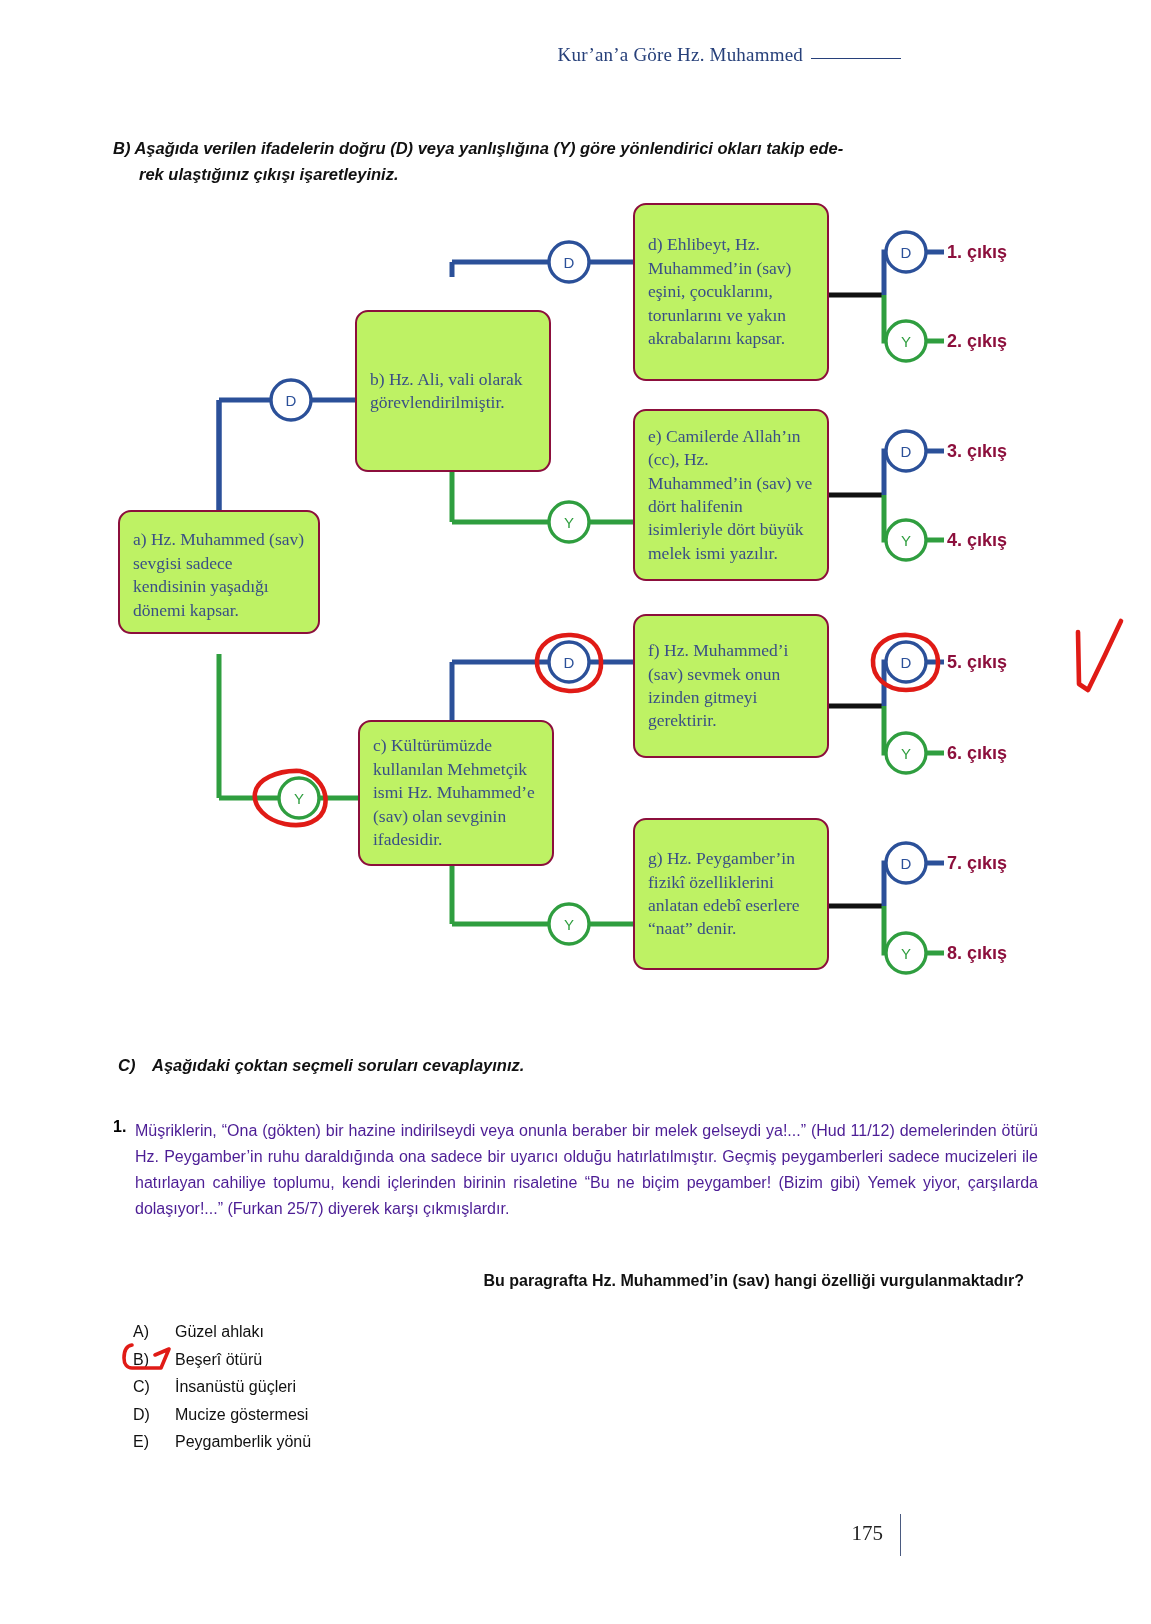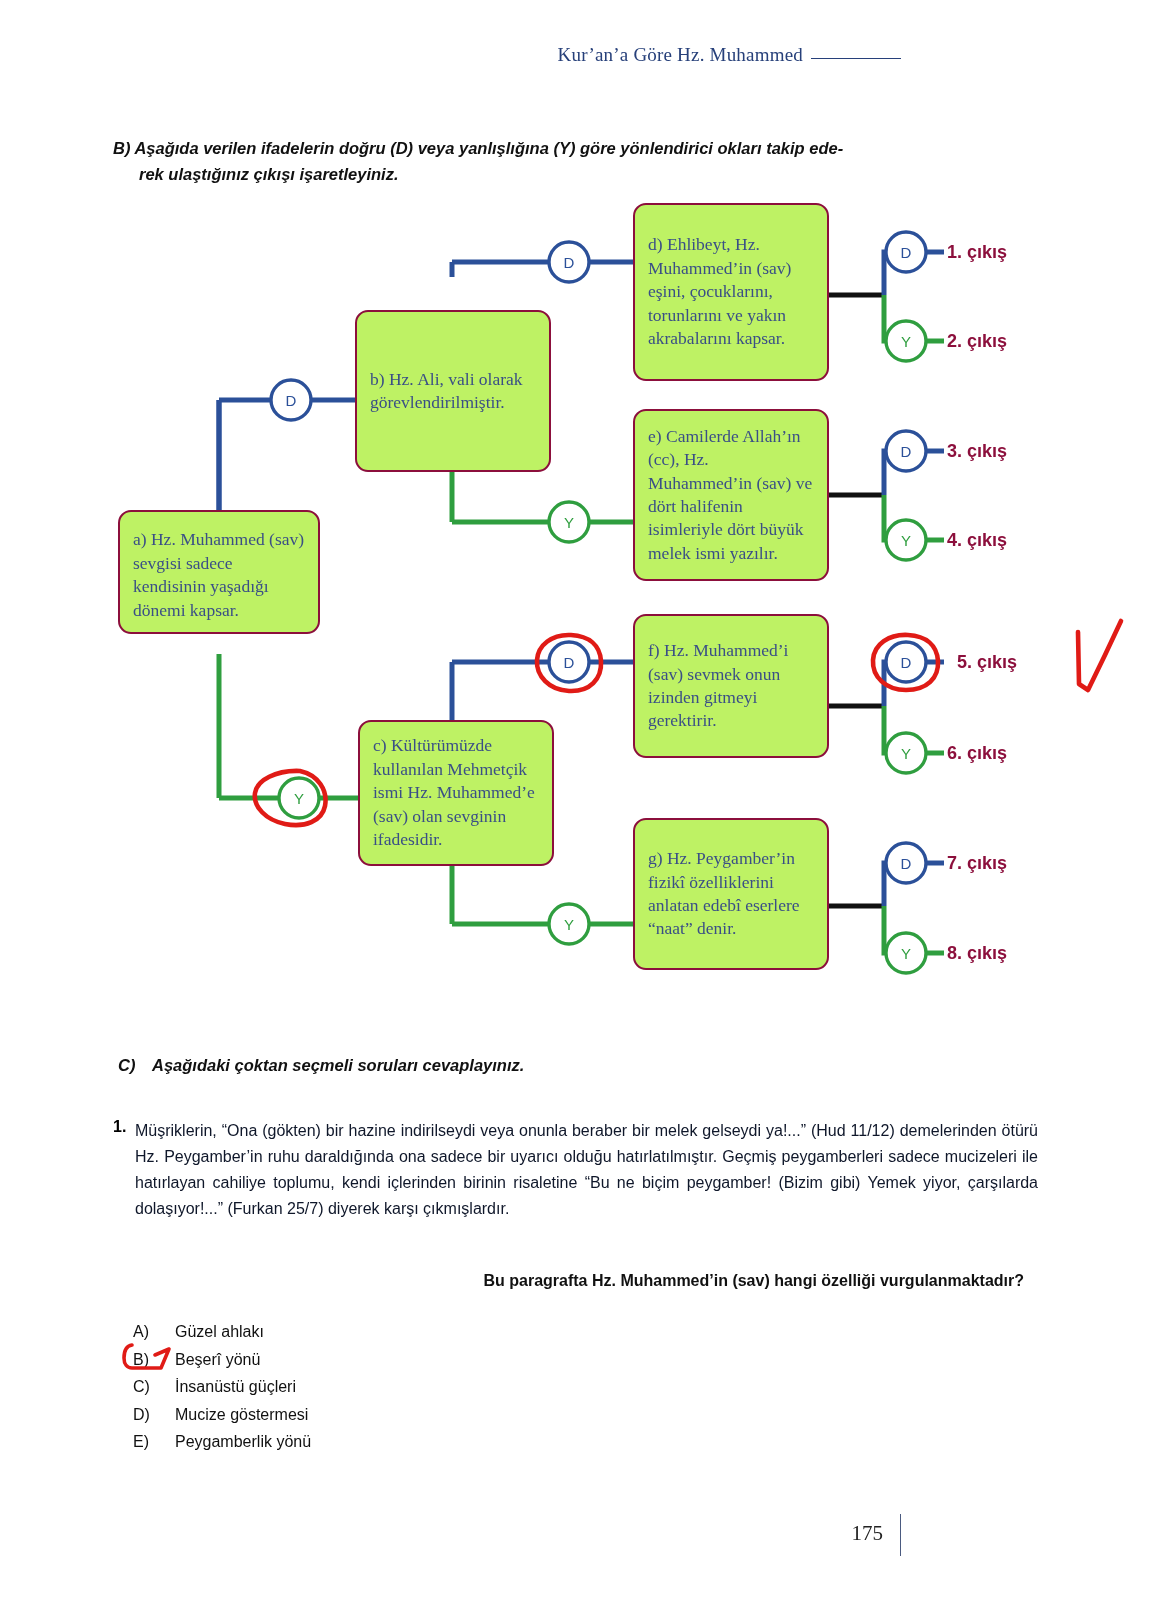--- a/index.html
+++ b/index.html
@@ -82,21 +82,21 @@
 
   .q-wrap{position:absolute;left:113px;top:1118px;width:925px;}
   .q-num{
     position:absolute;left:0;top:0;
     font-size:16px;font-weight:bold;
   }
   .q-body{
     margin-left:22px;
     font-size:16px;line-height:1.62;
     text-align:justify;
-    color:#0f172a;
+    color:#4c1d95;
   }
   .q-stem{
     position:absolute;left:144px;top:1272px;width:880px;
     font-size:16px;font-weight:bold;color:#111;text-align:right;
   }
 
   .options{
     position:absolute;left:133px;top:1318px;width:600px;
     font-size:16px;line-height:1.72;color:#111;
   }
@@ -262,21 +262,21 @@
     </div>
 
     <div class="node-box" style="left:633px;top:628px;width:196px;height:152px;">
       <span>g) Hz. Peygamber’in fizikî özelliklerini anlatan edebî eserlere “naat” denir.</span>
     </div>
 
     <div class="exit-label" style="left:947px;top:52px;">1. çıkış</div>
     <div class="exit-label" style="left:947px;top:141px;">2. çıkış</div>
     <div class="exit-label" style="left:947px;top:251px;text-align:right;">3. çıkış</div>
     <div class="exit-label" style="left:947px;top:340px;">4. çıkış</div>
-    <div class="exit-label" style="left:947px;top:462px;margin-left:10px;">5. çıkış</div>
+    <div class="exit-label" style="left:947px;top:462px;">5. çıkış</div>
     <div class="exit-label" style="left:947px;top:553px;">6. çıkış</div>
     <div class="exit-label" style="left:947px;top:663px;">7. çıkış</div>
     <div class="exit-label" style="left:947px;top:753px;">8. çıkış</div>
   </div>
 
   <div class="instr-c">
     <span class="lab">C)</span><span>Aşağıdaki çoktan seçmeli soruları cevaplayınız.</span>
   </div>
 
   <div class="q-wrap">
@@ -291,21 +291,21 @@
     <div class="opt">
       <span class="opt-letter">A)</span>
       <span class="opt-text">Güzel ahlakı</span>
     </div>
 
     <div class="opt">
       <svg class="opt-mark" viewBox="0 0 58 30">
         <path d="M11,4 C5,5 3,11 3,17 C3,23 6,27 11,27 L40,27 L48,8 L34,14" fill="none" stroke="#e01b16" stroke-width="3.6" stroke-linecap="round" stroke-linejoin="round"></path>
       </svg>
       <span class="opt-letter">B)</span>
-      <span class="opt-text">Beşerî yönü</span>
+      <span class="opt-text">Beşerî ötürü</span>
     </div>
 
     <div class="opt">
       <span class="opt-letter">C)</span>
       <span class="opt-text">İnsanüstü güçleri</span>
     </div>
 
     <div class="opt">
       <span class="opt-letter">D)</span>
       <span class="opt-text">Mucize göstermesi</span>

